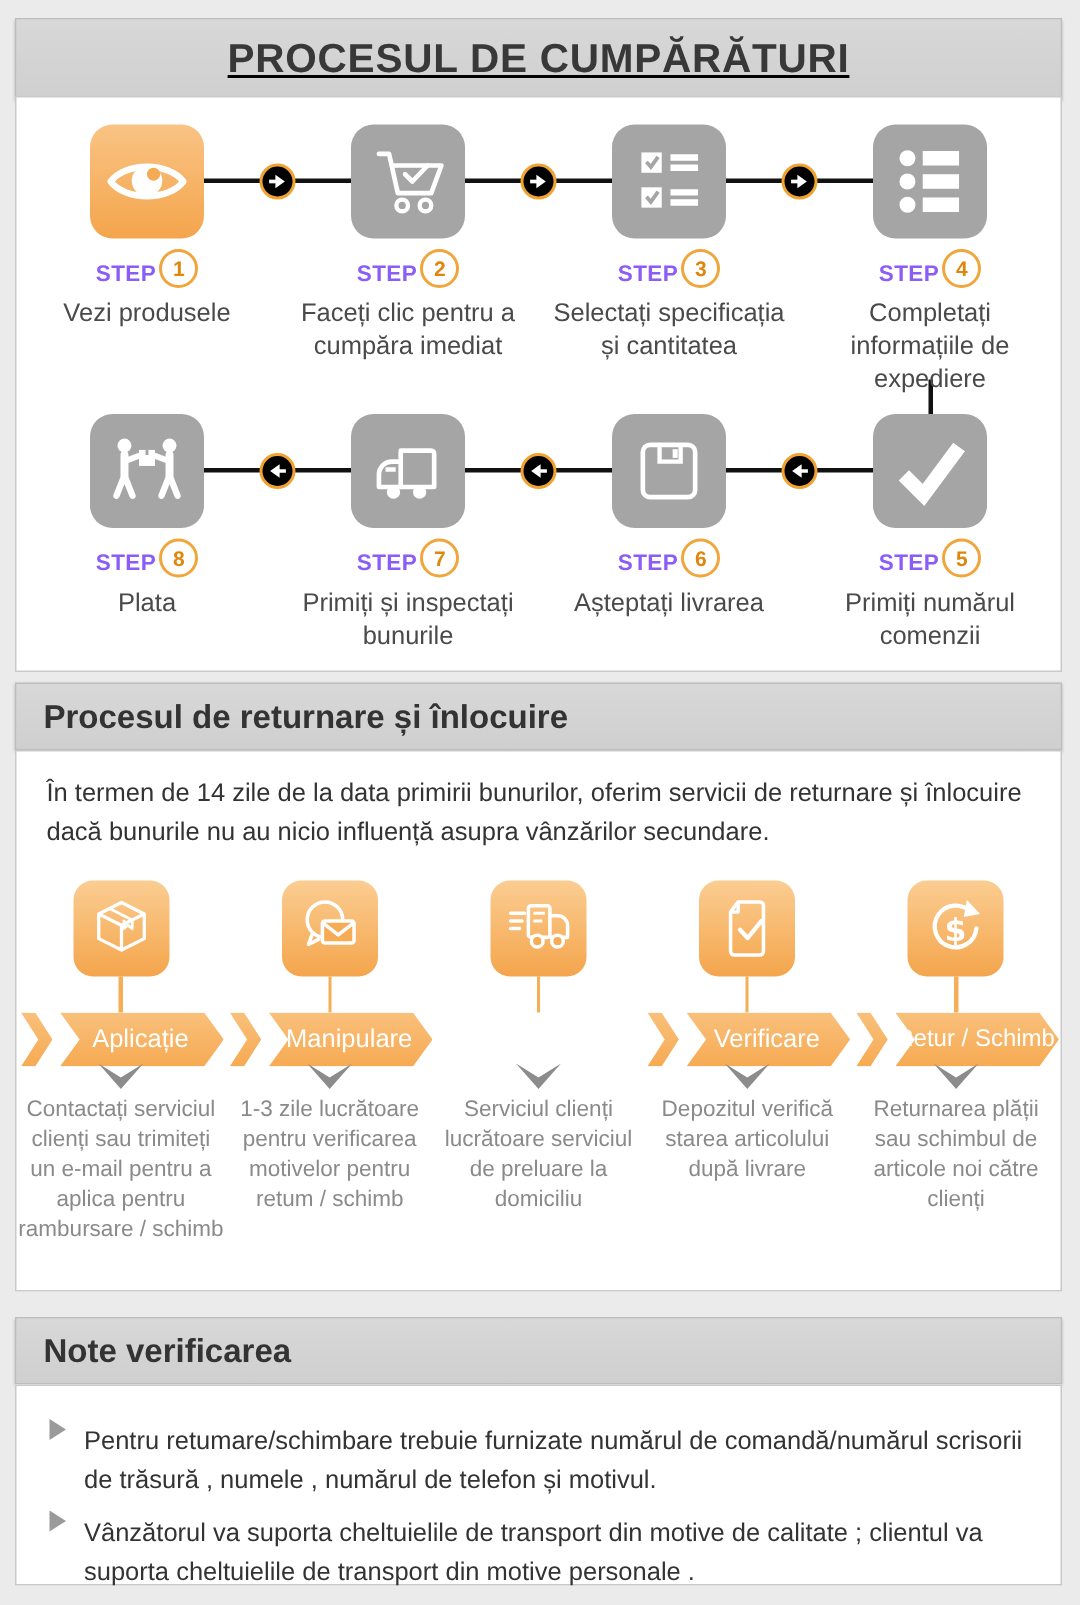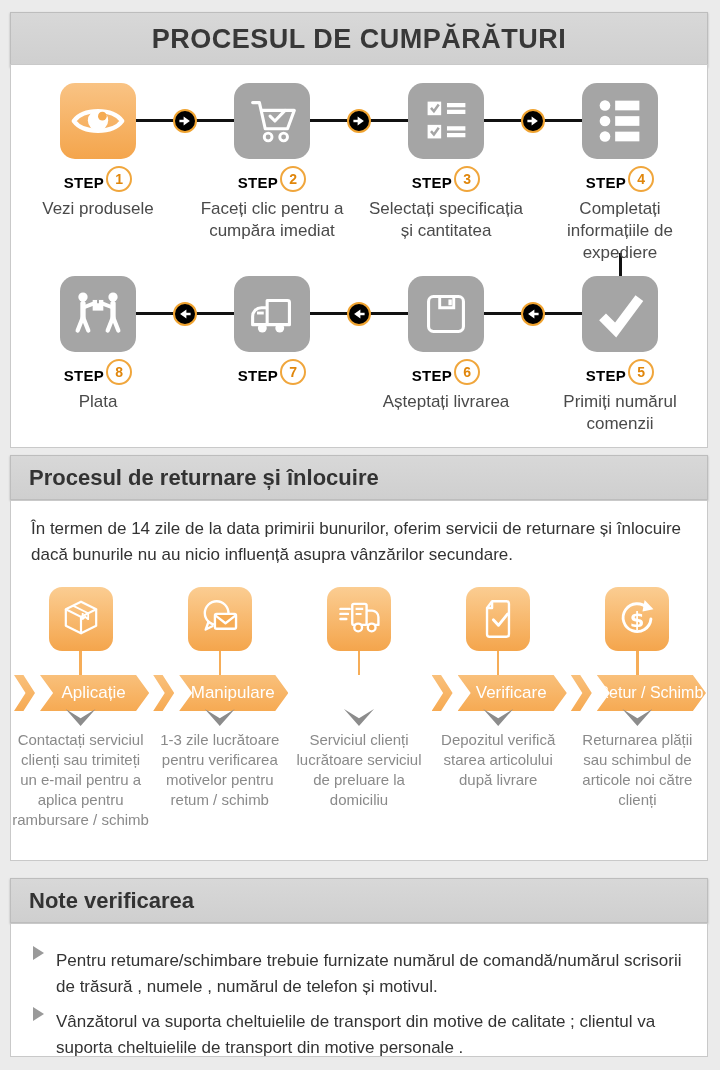--- a/index.html
+++ b/index.html
@@ -5,37 +5,37 @@
   html,body{margin:0;padding:0;}
   body{font-family:"Liberation Sans","DejaVu Sans",sans-serif;background:#ebebeb;}
   #screen{position:relative;width:720px;height:1070px;background:#ebebeb;overflow:hidden;}
 
   .bar{position:absolute;left:10px;width:698px;background:linear-gradient(#d8d8d8,#cfcfcf);
        border:1px solid #bdbdbd;box-shadow:0 1px 2px rgba(0,0,0,.25);box-sizing:border-box;}
   .panel{position:absolute;left:10px;width:698px;background:#ffffff;border:1px solid #c9c9c9;
        box-sizing:border-box;}
 
   
-  #main-header{top:12px;height:55px;display:flex;align-items:center;justify-content:center;}
+  #main-header{top:12px;height:55px;display:flex;align-items:center;justify-content:center;text-decoration:underline;}
   #main-header h1{margin:0;font-size:27px;font-weight:bold;color:#383838;letter-spacing:.5px;}
 
   
   #steps-panel{top:64px;height:384px;}
   .step-row{position:absolute;left:0;right:0;}
   #step-row-1{top:18px;}
   #step-row-2{top:211px;}
   .flow-line{position:absolute;top:36px;left:12.5%;right:12.5%;height:3px;background:#111;z-index:0;}
   .step-grid{position:relative;display:grid;grid-template-columns:repeat(4,1fr);}
   .step-cell{display:flex;flex-direction:column;align-items:center;z-index:1;}
   .step-icon{width:76px;height:76px;border-radius:15px;display:flex;align-items:center;justify-content:center;}
   .step-icon.gray{background:#a5a5a5;}
   .step-icon.orange{background:linear-gradient(#f9c384,#f4a54c);}
   .step-icon svg{width:62px;height:62px;}
   .step-tag{margin-top:11px;display:flex;align-items:center;height:24px;}
-  .step-word{color:#000000;font-weight:bold;font-size:15px;letter-spacing:.3px;}
+  .step-word{color:#8b5cf6;font-weight:bold;font-size:15px;letter-spacing:.3px;}
   .step-num{width:22px;height:22px;margin-left:2px;margin-top:-6px;border:2px solid #f0a63c;border-radius:50%;
             display:flex;align-items:center;justify-content:center;color:#e0860b;font-weight:bold;font-size:14px;background:#fff;}
   .step-label{margin-top:4px;width:160px;text-align:center;font-size:17px;line-height:1.28;color:#4a4a4a;}
   .marker{position:absolute;top:37.5px;transform:translate(-50%,-50%);width:20px;height:20px;border-radius:50%;
           background:#000;border:2px solid #f0a330;display:flex;align-items:center;justify-content:center;z-index:2;}
   .marker svg{width:14px;height:14px;display:block;}
   .marker.left svg{transform:rotate(180deg);}
   .m1{left:25%;} .m2{left:50%;} .m3{left:75%;}
   #row-connector{position:absolute;left:calc(87.5% - 1.5px);top:188px;width:3px;height:24px;background:#111;z-index:0;}
 
@@ -219,20 +219,21 @@
                 <path d="M27 25.5 H21 c-5 0 -9 4 -9 9 v8.5 h15" fill="none" stroke="#fff" stroke-width="3.2" stroke-linejoin="round"></path>
                 <path d="M16.5 31 h7" stroke="#fff" stroke-width="3"></path>
                 <circle cx="22" cy="46.5" r="4.6" fill="#fff"></circle>
                 <circle cx="40" cy="46.5" r="4.6" fill="#fff"></circle>
               </svg>
           </div>
           <div class="step-tag">
               <span class="step-word">STEP</span>
               <span class="step-num">7</span>
             </div>
+          <div class="step-label">Primiți și inspectați bunurile</div>
         </div>
         <div class="step-cell">
           <div class="step-icon gray">
             <svg viewBox="0 0 64 64">
                 <rect x="14" y="14" width="36" height="36" rx="5" fill="none" stroke="#fff" stroke-width="3.2"></rect>
                 <path d="M25.5 14 v11.5 h14.5 V14" fill="none" stroke="#fff" stroke-width="3"></path>
                 <rect x="34.5" y="17" width="3.5" height="6" fill="#fff"></rect>
               </svg>
           </div>
           <div class="step-tag">

